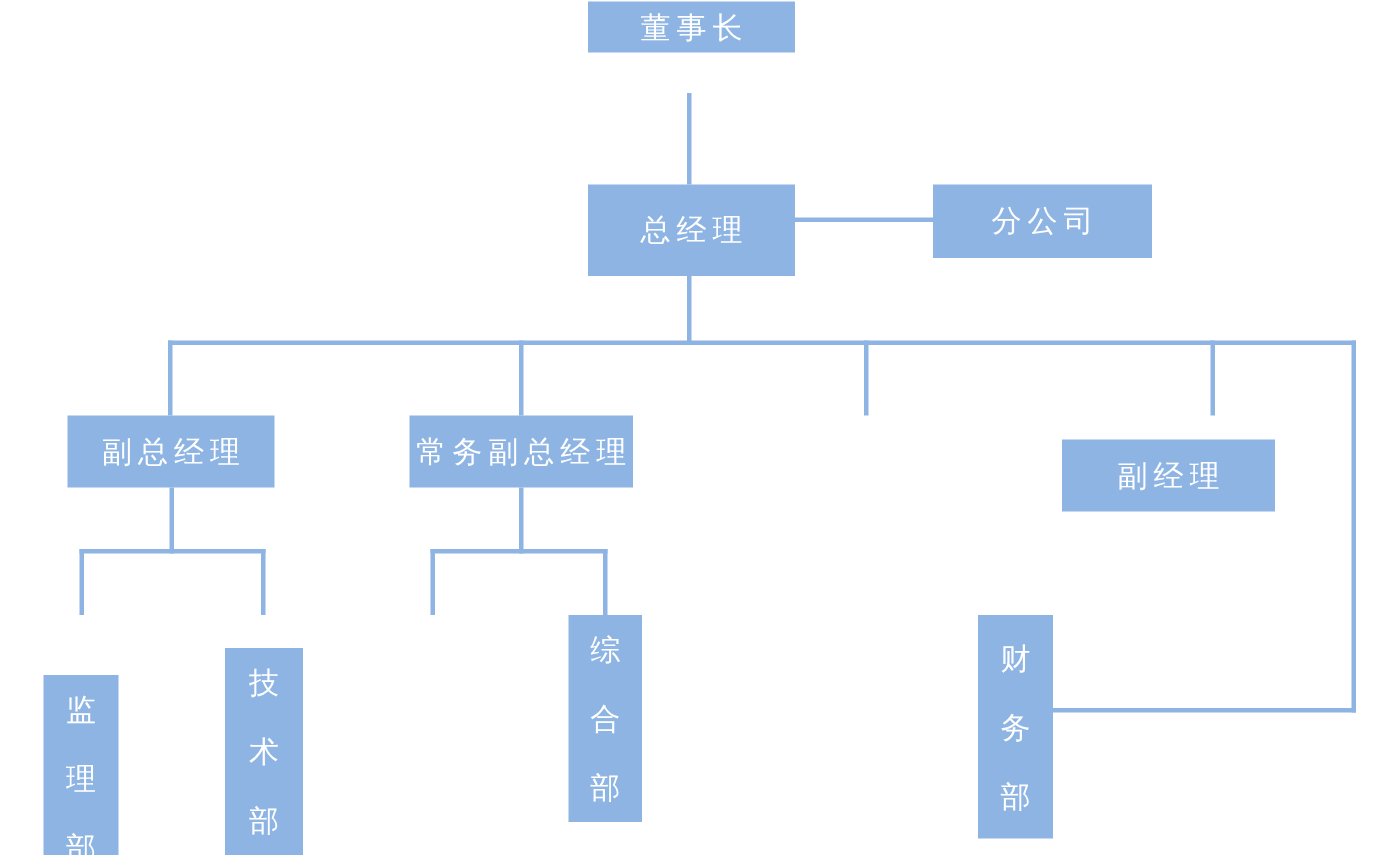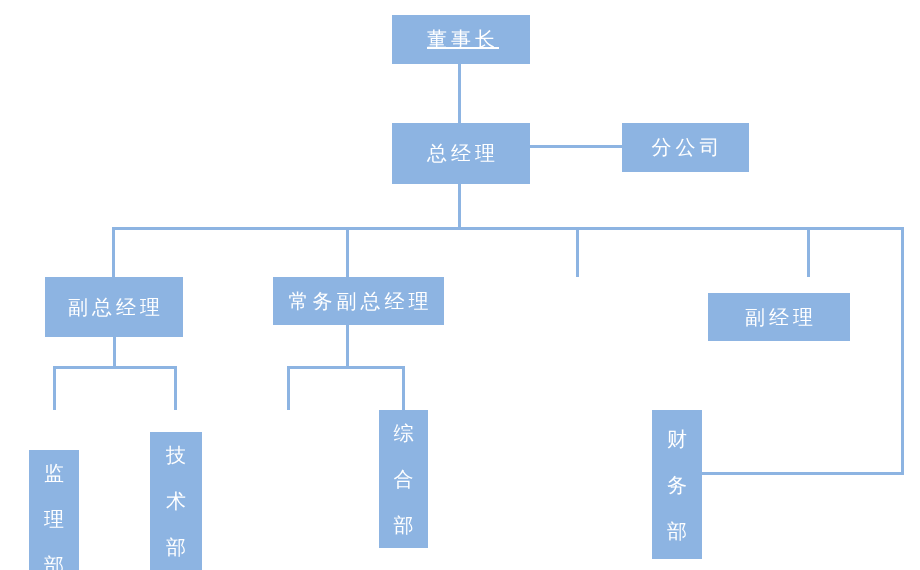--- a/index.html
+++ b/index.html
@@ -67,35 +67,35 @@
   <div class="line" style="left:702px; top:472px; width:202px; height:3px;"></div>
   <div class="line" style="left:113px; top:325px; width:3px;   height:44px;"></div>
   <div class="line" style="left:53px;  top:366px; width:124px; height:3px;"></div>
   <div class="line" style="left:53px;  top:366px; width:3px;   height:44px;"></div>
   <div class="line" style="left:174px; top:366px; width:3px;   height:44px;"></div>
   <div class="line" style="left:346px; top:325px; width:3px;   height:44px;"></div>
   <div class="line" style="left:287px; top:366px; width:118px; height:3px;"></div>
   <div class="line" style="left:287px; top:366px; width:3px;   height:44px;"></div>
   <div class="line" style="left:402px; top:366px; width:3px;   height:44px;"></div>
 
-  <div class="node" style="left:392px; top:15px; width:138px; height:49px;text-decoration:underline;">
+  <div class="node" style="left:392px; top:1px; width:138px; height:34px;">
     <span class="label">董事长</span>
   </div>
 
   <div class="node" style="left:392px; top:123px; width:138px; height:61px;">
     <span class="label">总经理</span>
   </div>
-  <div class="node" style="left:622px; top:123px; width:127px; height:49px;">
+  <div class="node" style="left:622px; top:123px; width:146px; height:49px;">
     <span class="label">分公司</span>
   </div>
 
-  <div class="node" style="left:45px; top:277px; width:138px; height:60px;">
+  <div class="node" style="left:45px; top:277px; width:138px; height:48px;">
     <span class="label">副总经理</span>
   </div>
-  <div class="node" style="left:273px; top:277px; width:171px; height:48px;">
+  <div class="node" style="left:273px; top:277px; width:149px; height:48px;">
     <span class="label">常务副总经理</span>
   </div>
   <div class="node" style="left:708px; top:277px; width:142px; height:48px;margin-top:16px;">
     <span class="label">副经理</span>
   </div>
 
   <div class="node vnode" style="left:29px; top:410px; width:50px; height:138px;margin-top:40px;">
     <span class="label vtext">监理部</span>
   </div>
   <div class="node vnode" style="left:150px; top:432px; width:52px; height:138px;">

